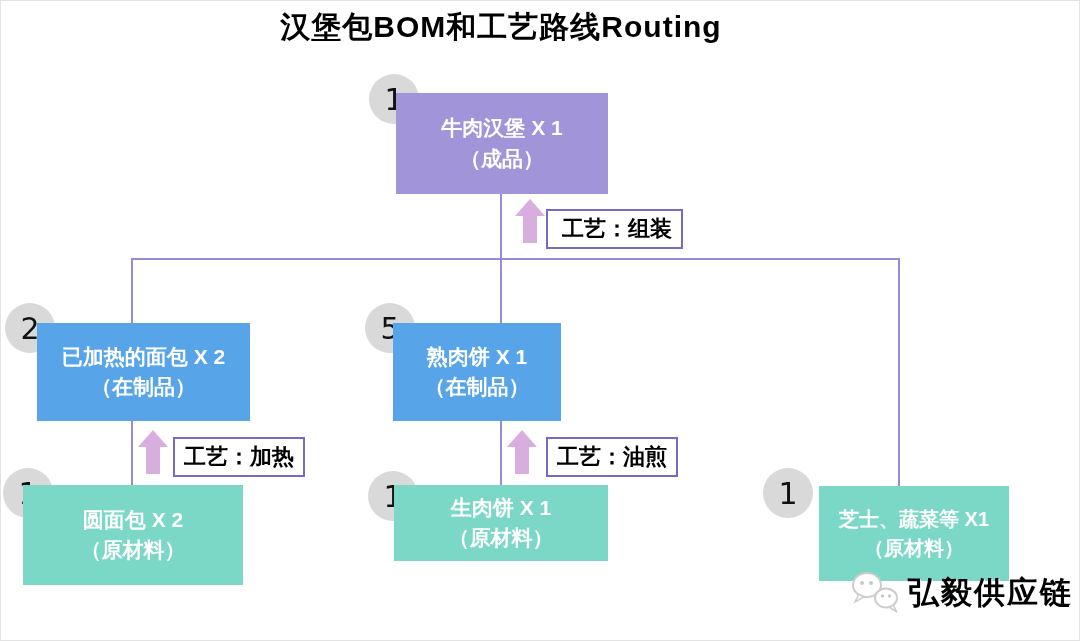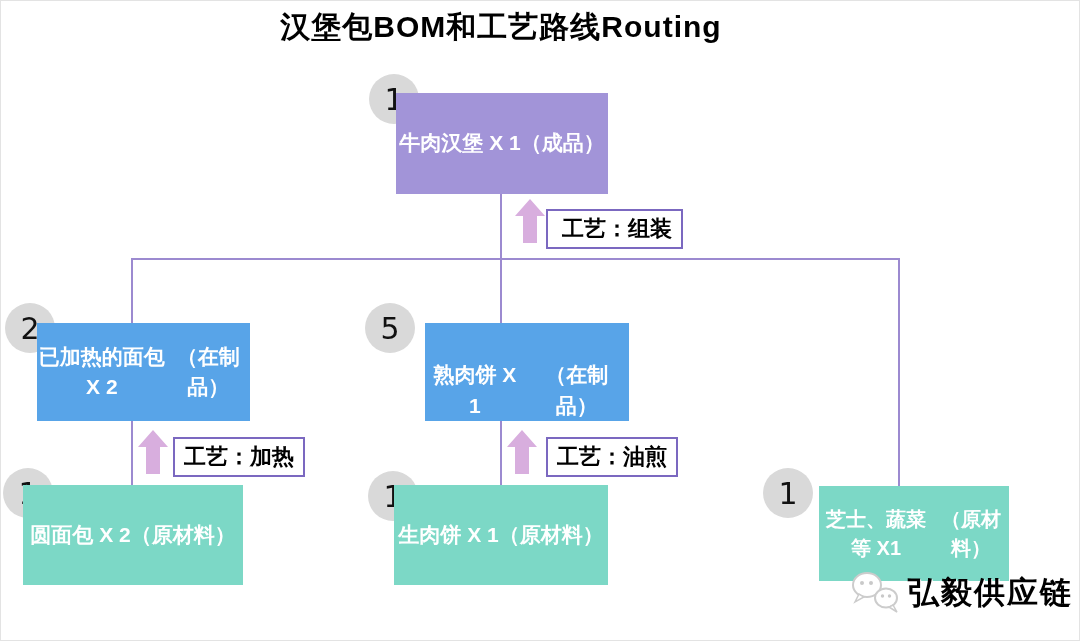--- a/index.html
+++ b/index.html
@@ -13,21 +13,21 @@
     font-size:30px;font-weight:bold;color:#000;letter-spacing:1px;
   }
   .cline{position:absolute;background:#9c8ad0;}
   .badge{
     position:absolute;width:50px;height:50px;border-radius:50%;
     background:#d9d9d9;color:#111;font-size:30px;
     display:flex;align-items:center;justify-content:center;z-index:1;
     font-family:"DejaVu Sans",sans-serif;
   }
   .node{
-    position:absolute;z-index:3;display:flex;flex-direction:row;
+    position:absolute;z-index:3;display:flex;flex-direction:column;
     align-items:center;justify-content:center;color:#fff;font-weight:bold;
     font-size:21px;line-height:1.45;text-align:center;
   }
   .node.finished{background:#a294d8;}
   .node.wip{background:#58a4e8;margin-left:12px;}
   .node.raw{background:#7cd8c6;}
   .node.small-text{font-size:20px;}
   .arrow{position:absolute;z-index:2;}
   .plabel{
     position:absolute;z-index:4;background:#ffffff;border:2px solid #7b68c0;
@@ -77,31 +77,31 @@
   <div class="node finished" style="left:395px;top:92px;width:212px;height:101px;">
     <div>牛肉汉堡 X 1</div>
     <div>（成品）</div>
   </div>
 
   <div class="node wip" style="left:24px;top:322px;width:213px;height:98px;">
     <div>已加热的面包 X 2</div>
     <div>（在制品）</div>
   </div>
 
-  <div class="node wip" style="left:412px;top:322px;width:204px;height:98px;align-items:flex-end;">
+  <div class="node wip" style="left:380px;top:322px;width:168px;height:98px;">
     <div>熟肉饼 X 1</div>
     <div>（在制品）</div>
   </div>
 
   <div class="node raw" style="left:22px;top:484px;width:220px;height:100px;text-align:center;">
     <div>圆面包 X 2</div>
     <div>（原材料）</div>
   </div>
 
-  <div class="node raw" style="left:393px;top:484px;width:214px;height:100px;">
+  <div class="node raw" style="left:393px;top:484px;width:214px;height:76px;">
     <div>生肉饼 X 1</div>
     <div>（原材料）</div>
   </div>
 
   <div class="node raw small-text" style="left:818px;top:485px;width:190px;height:95px;">
     <div>芝士、蔬菜等 X1</div>
     <div>（原材料）</div>
   </div>
 
   <div class="plabel" style="left:545px;top:208px;padding-left:14px;">工艺：组装</div>

